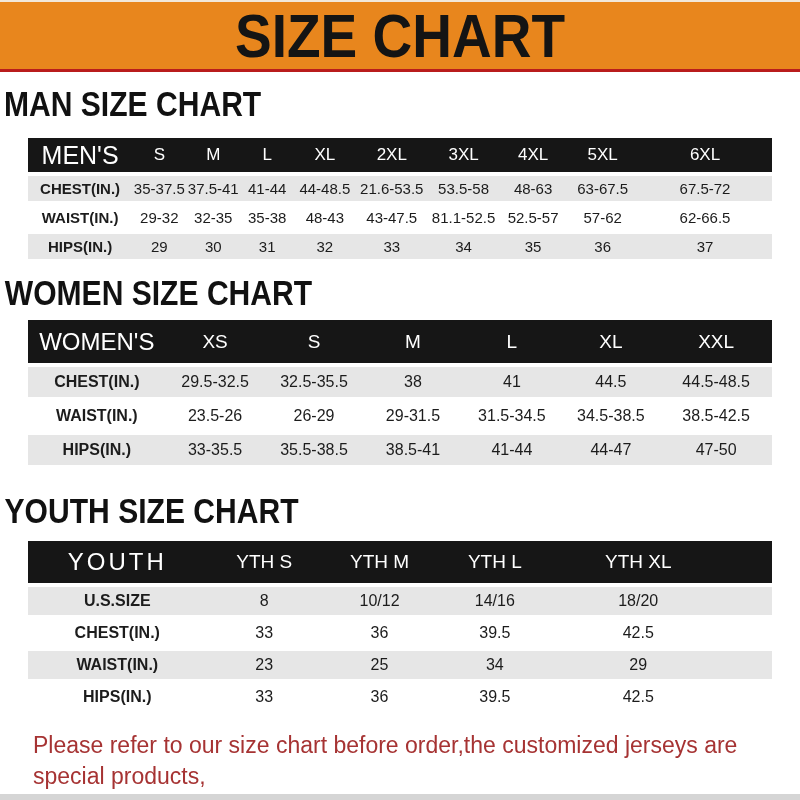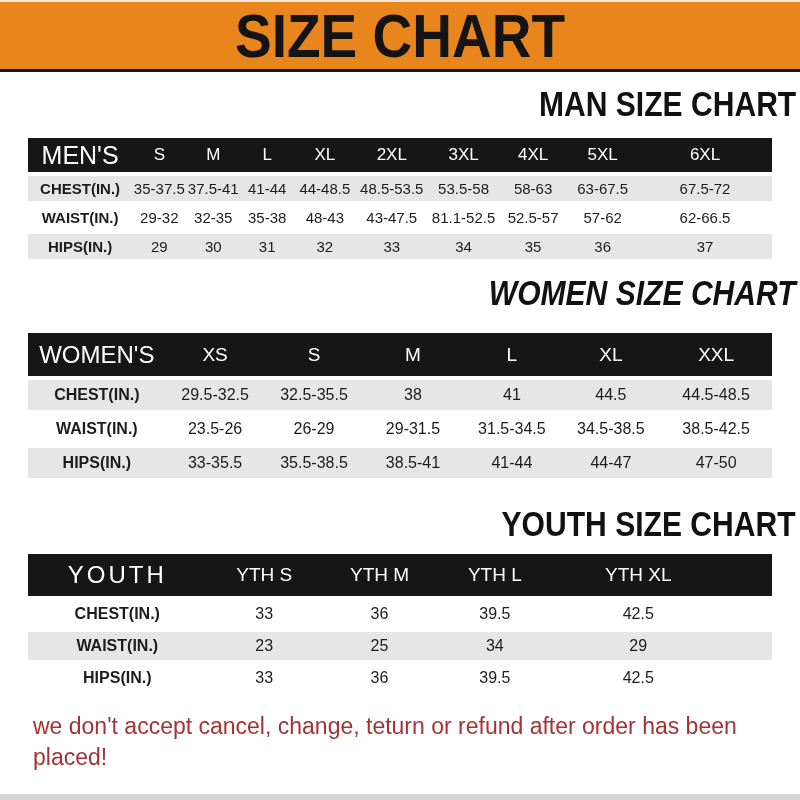--- a/index.html
+++ b/index.html
@@ -7,32 +7,32 @@
     width:800px;height:800px;overflow:hidden;position:relative;
     background:#ffffff;
     font-family:"Liberation Sans", sans-serif;
     -webkit-font-smoothing:antialiased;
   }
   
   .banner{
     height:67px;
     background:#E8861D;
     border-top:2px solid #F2E8DA;
-    border-bottom:3px solid #0f172a;
+    border-bottom:3px solid #b91c1c;
     display:flex;align-items:center;justify-content:center;
   }
   .banner-title{
     font-size:55px;font-weight:bold;color:#141414;margin:0;
     display:inline-block;transform:scale(1.0,1.12);
     letter-spacing:0px;white-space:nowrap;
   }
   
-  .h-wrap{text-align:right;}
+  .h-wrap{text-align:left;}
   .h-wrap.h1{margin-top:15px;margin-bottom:11px;}
-  .h-wrap.h2{margin-top:13px;margin-bottom:17px;font-style:italic;}
+  .h-wrap.h2{margin-top:13px;margin-bottom:4px;}
   .h-wrap.h3{margin-top:25px;margin-bottom:7px;}
   .sec-heading{
     display:inline-block;font-size:31px;font-weight:bold;color:#111;
     transform:scale(0.97,1.12);white-space:nowrap;
   }
   
   table.size-table{
     width:744px;margin:0 auto;
     border-collapse:separate;border-spacing:0 4px;
     table-layout:fixed;
@@ -115,23 +115,23 @@
         <th>6XL</th>
       </tr>
     </thead>
   <tbody>
       <tr class="shade">
         <th class="rowlabel">CHEST(IN.)</th>
         <td>35-37.5</td>
         <td>37.5-41</td>
         <td>41-44</td>
         <td>44-48.5</td>
-        <td>48.5-53.5</td>
+        <td>21.6-53.5</td>
         <td>53.5-58</td>
-        <td>58-63</td>
+        <td>48-63</td>
         <td>63-67.5</td>
         <td>67.5-72</td>
       </tr>
       <tr class="plain">
         <th class="rowlabel">WAIST(IN.)</th>
         <td>29-32</td>
         <td>32-35</td>
         <td>35-38</td>
         <td>48-43</td>
         <td>43-47.5</td>
@@ -208,20 +208,27 @@
   <thead>
       <tr>
         <th class="corner">YOUTH</th>
         <th>YTH S</th>
         <th>YTH M</th>
         <th>YTH L</th>
         <th>YTH XL</th>
       </tr>
     </thead>
   <tbody>
+      <tr class="shade">
+        <th class="rowlabel">U.S.SIZE</th>
+        <td>8</td>
+        <td>10/12</td>
+        <td>14/16</td>
+        <td>18/20</td>
+      </tr>
       <tr class="plain">
         <th class="rowlabel">CHEST(IN.)</th>
         <td>33</td>
         <td>36</td>
         <td>39.5</td>
         <td>42.5</td>
       </tr>
       <tr class="shade">
         <th class="rowlabel">WAIST(IN.)</th>
         <td>23</td>
@@ -233,16 +240,17 @@
         <th class="rowlabel">HIPS(IN.)</th>
         <td>33</td>
         <td>36</td>
         <td>39.5</td>
         <td>42.5</td>
       </tr>
     </tbody>
 </table>
 
 <div class="footnote">
+  <div>Please refer to our size chart before order,the customized jerseys are special products,</div>
   <div>we don't accept cancel, change, teturn or refund after order has been placed!</div>
 </div>
 
 <div class="bottom-strip"></div>
 
 </body></html>

